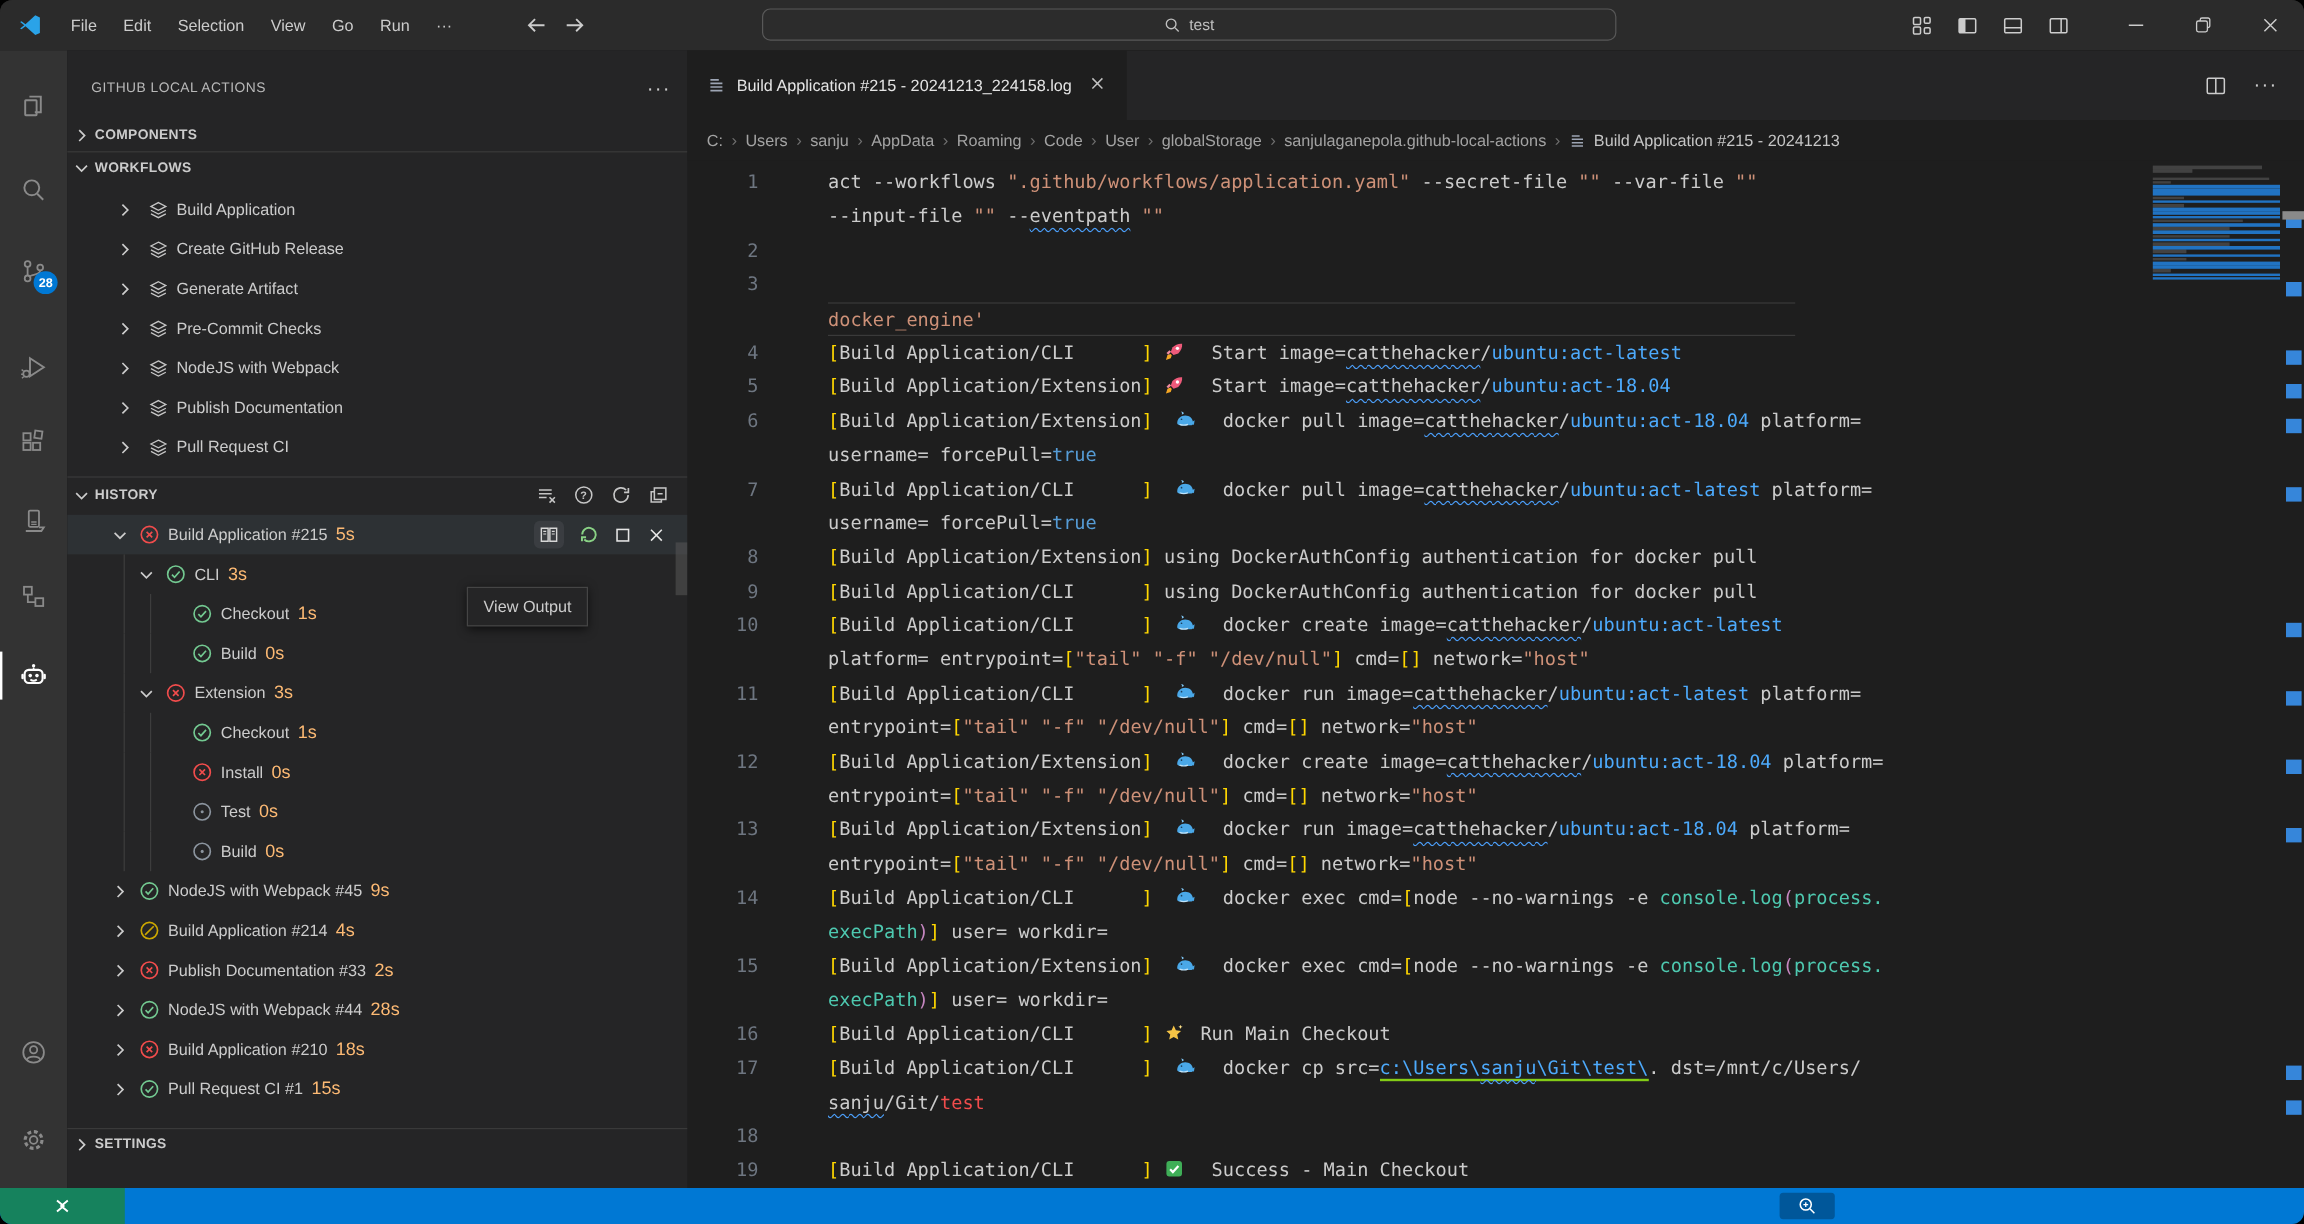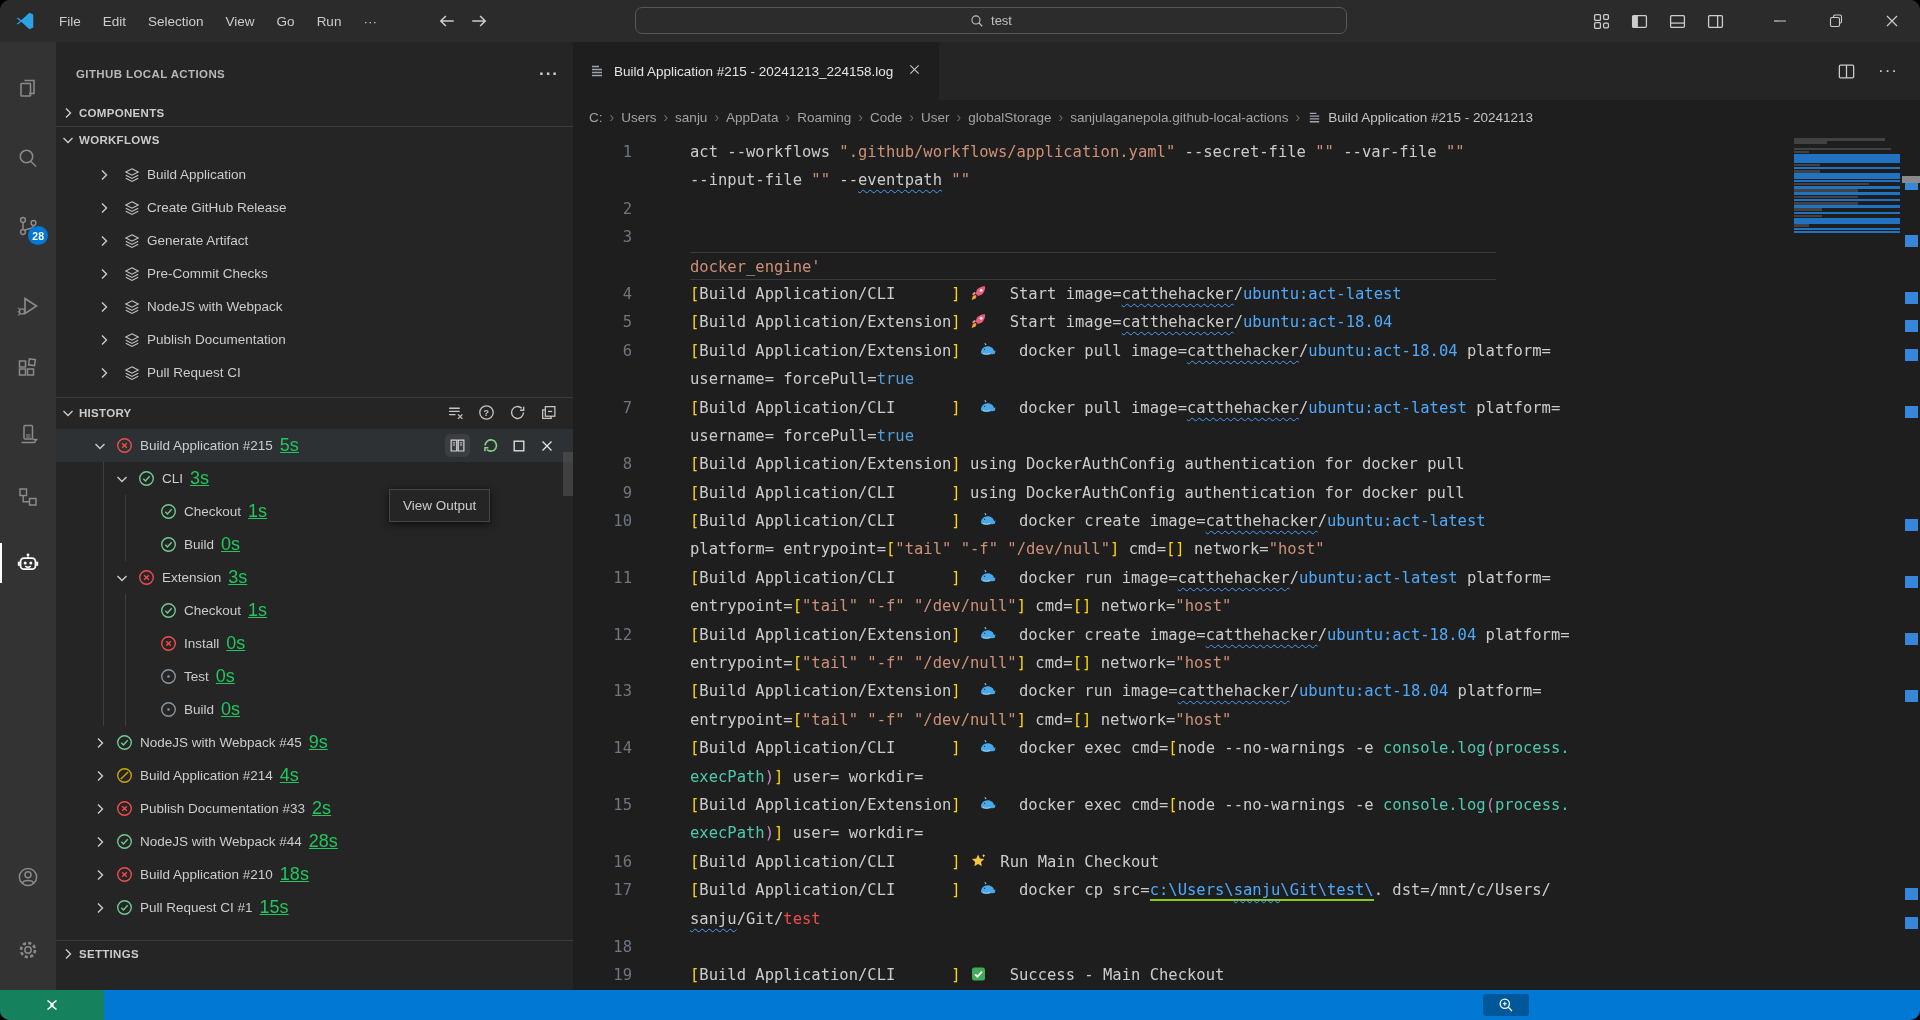--- a/index.html
+++ b/index.html
@@ -31,30 +31,30 @@
   .abar-item { position:absolute; left:16px; width:24px; height:24px; color:#8a8a8a; }
   .abar-item.active { color:#ffffff; }
   .abar-item.active::before { content:''; position:absolute; left:-16px; top:-8px; width:2px; height:40px; background:#ffffff; }
   .scm-badge { position:absolute; right:-8px; bottom:-7px; min-width:19px; height:19px; border-radius:10px;
                background:#0078d4; color:#fff; font-size:10.5px; font-weight:700;
                display:flex; align-items:center; justify-content:center; padding:0 4px; }
 
   
   .sidebar { width:517px; background:#252526; position:relative; flex:none; overflow:hidden; }
   .pane-title { height:58px; display:flex; align-items:center; padding:6px 14px 0 20px;
-                font-size:11.5px; letter-spacing:.4px; color:#b8b8b8;font-weight:bold; }
+                font-size:11.5px; letter-spacing:.4px; color:#b8b8b8; }
   .pane-title .dots { margin-left:auto; font-size:17px; color:#cccccc; cursor:pointer; letter-spacing:1px;}
   .sect { height:26px; display:flex; align-items:center; gap:3px; padding-left:4px;
           font-size:11.5px; font-weight:700; letter-spacing:.3px; color:#cccccc; border-top:1px solid #3a3a3a; }
   .sect.first { border-top:none; height:26px; }
   .sect .hicons { margin-left:auto; display:flex; gap:14px; padding-right:16px; color:#c5c5c5; }
   .rows { padding:6px 0 8px 0; }
   .srow { height:33px; display:flex; align-items:center; font-size:13.5px; color:#cccccc;
           position:relative; cursor:pointer; white-space:nowrap; }
-  .srow .dur { color:#22c55e; margin-left:7px; font-size:18px;text-decoration:underline; }
+  .srow .dur { color:#fdba74; margin-left:7px; font-size:15px; }
   .srow.sel { background:#2d3134; }
   .srow .spacer { flex:none; }
   .srow .lbl { margin-left:7px; }
   .srow svg { flex:none; }
   .guide { position:absolute; top:0; bottom:0; width:1px; background:#3d3d3d; }
   .row-actions { margin-left:auto; display:flex; align-items:center; gap:12px; padding-right:18px; }
   .iconbox { background:#3a3d41; border-radius:5px; padding:3px 4px; display:flex; }
   .sb-scroll { position:absolute; right:0; top:410px; width:10px; height:44px; background:#58585888; }
   .tooltip { position:absolute; left:389px; top:489px; background:#252526; border:1px solid #454545;
              color:#cccccc; font-size:13.5px; padding:8px 13px; z-index:30; box-shadow:0 2px 8px #000a; }

